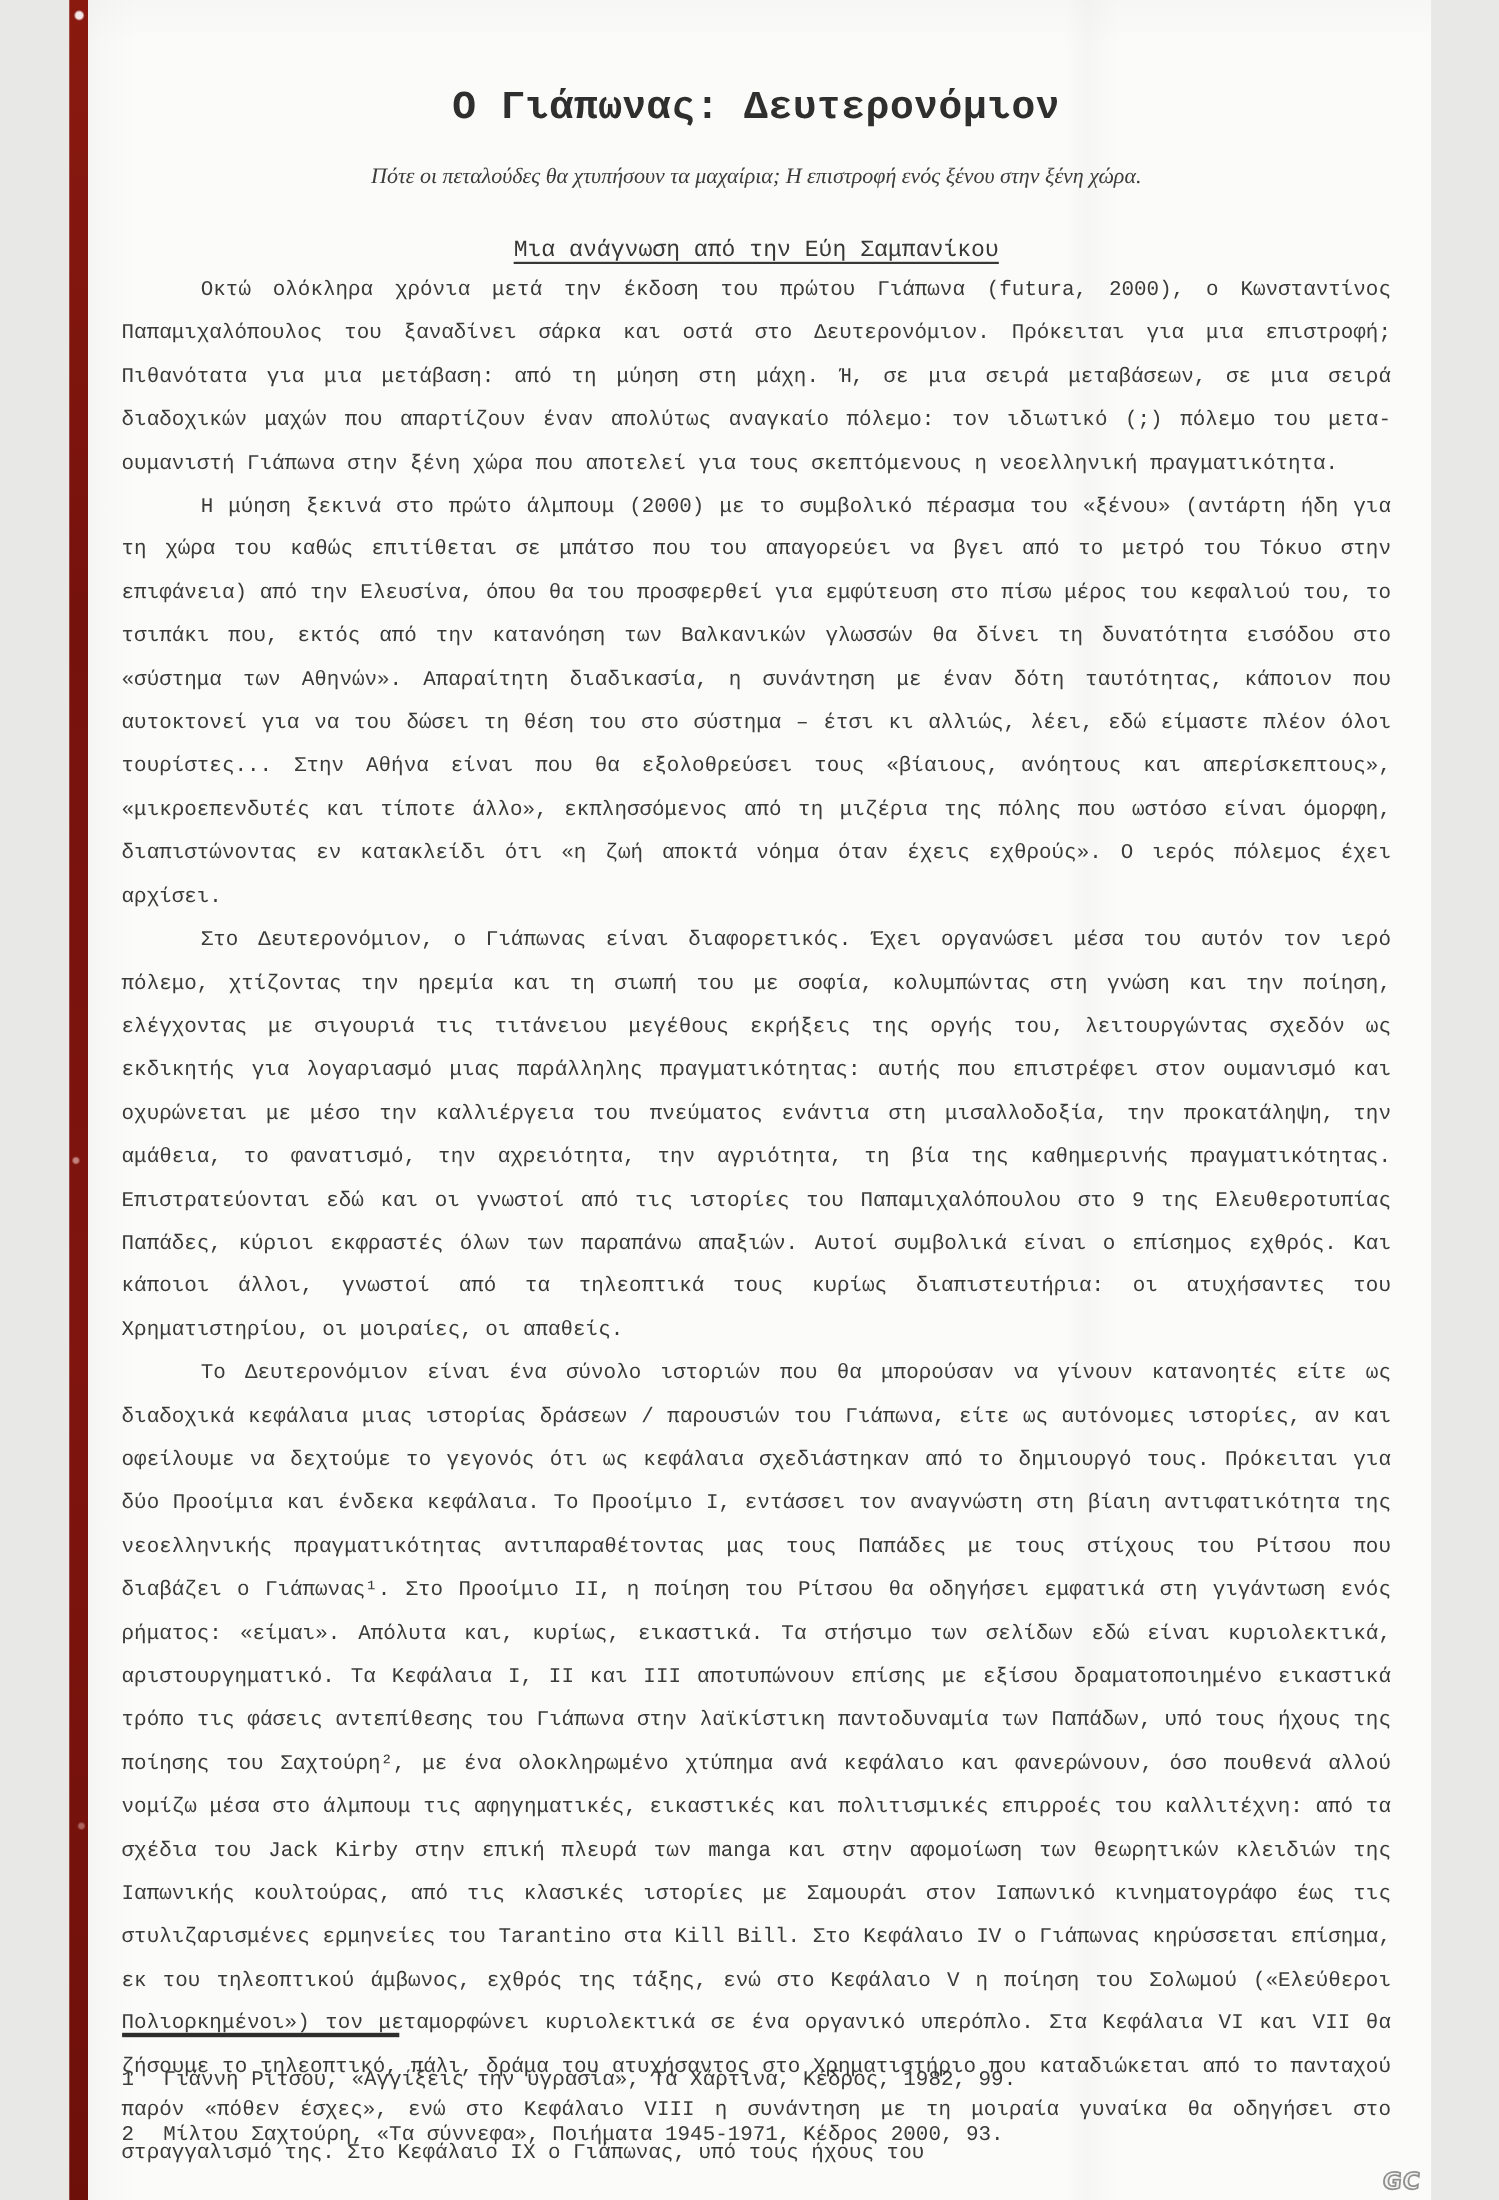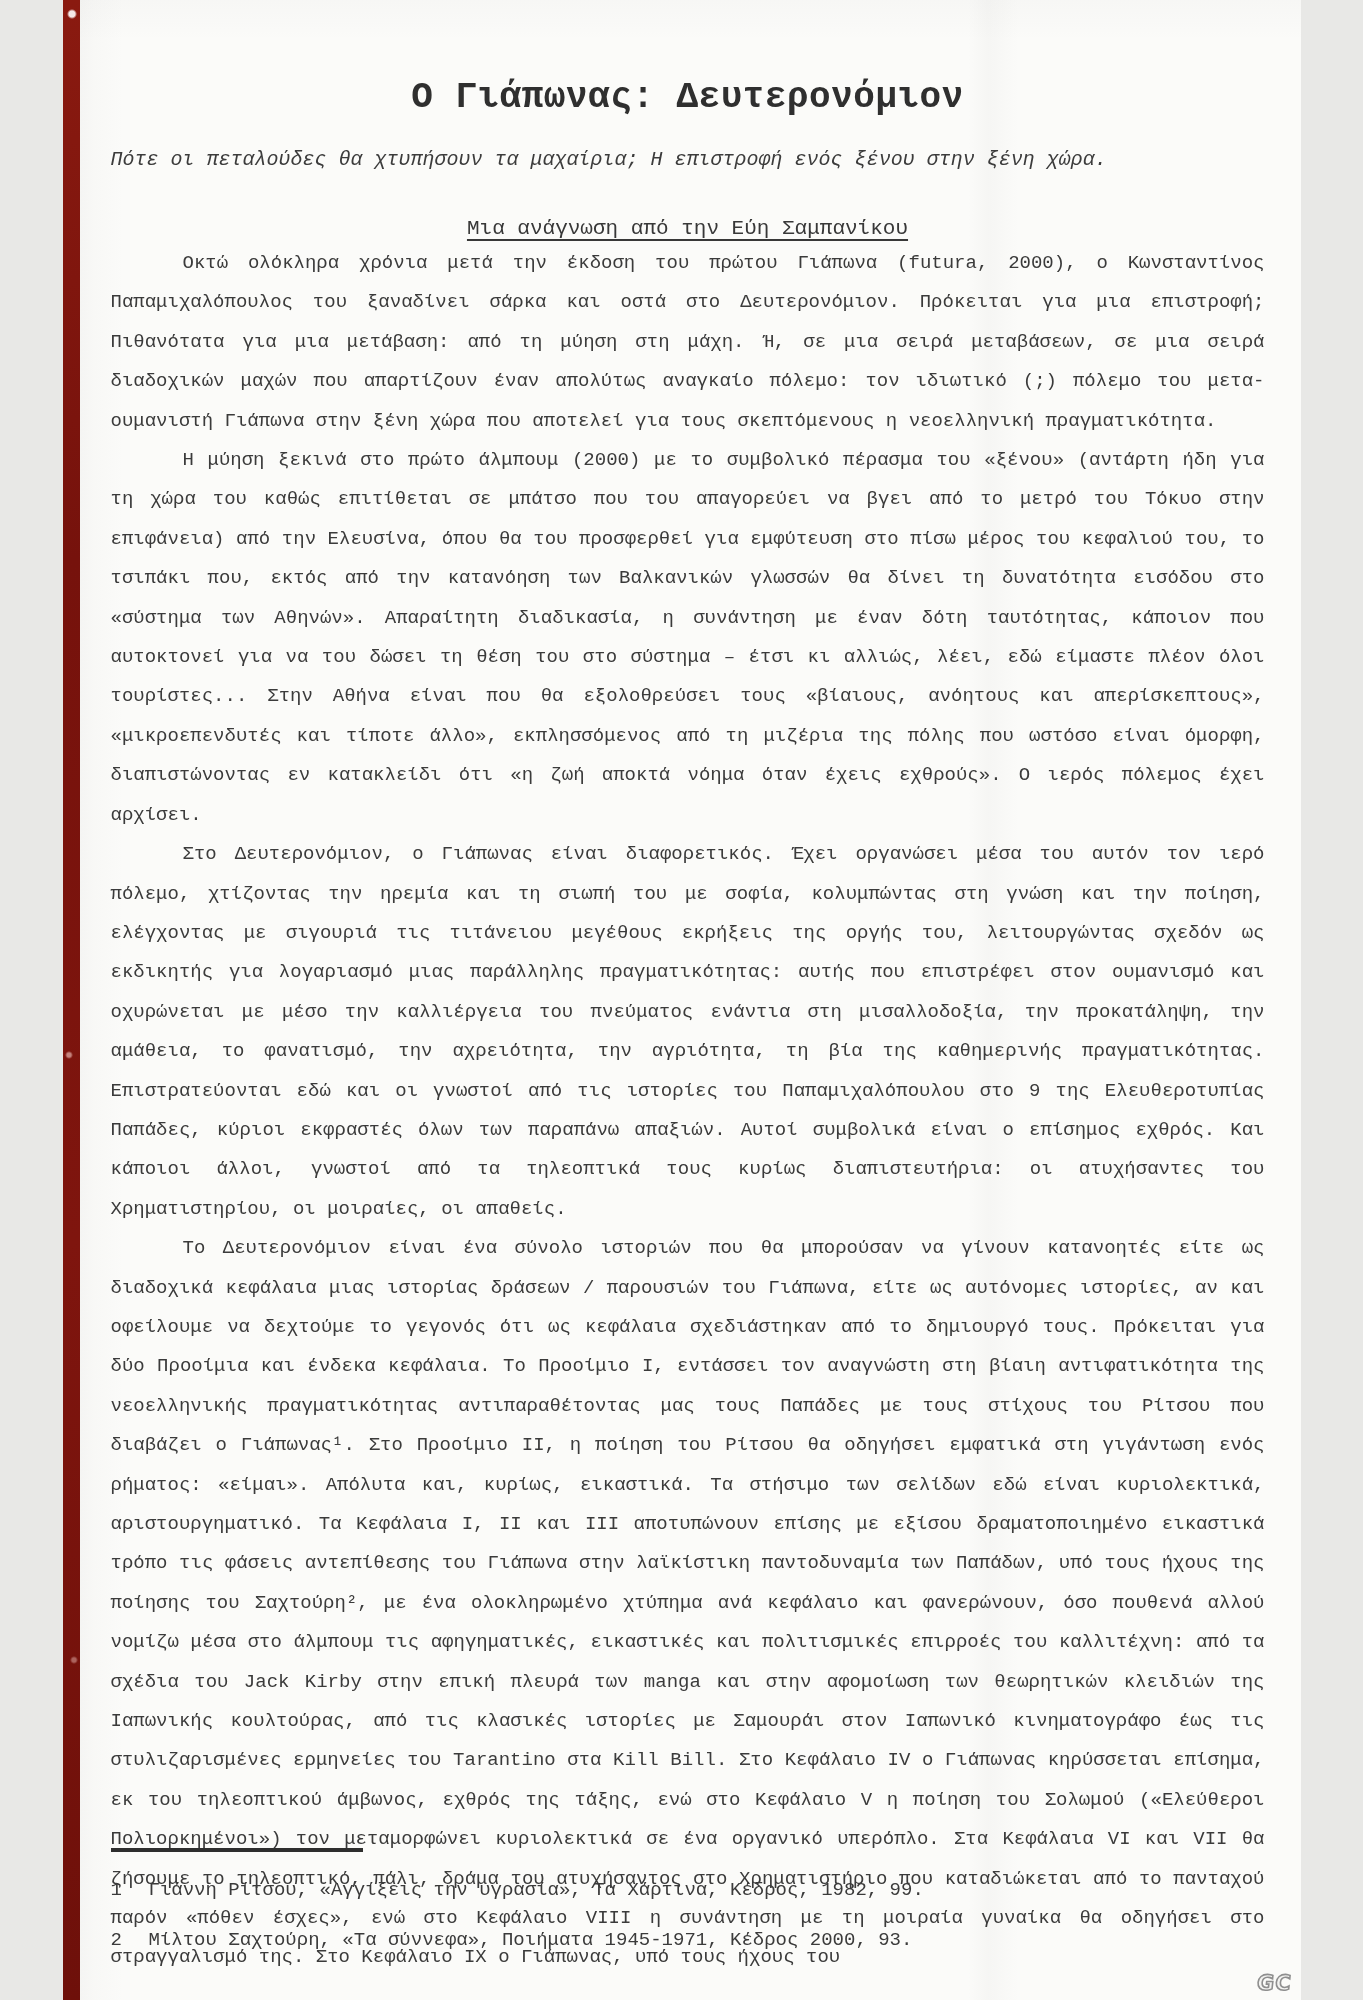--- a/index.html
+++ b/index.html
@@ -45,25 +45,26 @@
     margin: 0;
     text-align: center;
     font-size: 36px;
     line-height: 44px;
     font-weight: bold;
     color: #2f2f2f;
     letter-spacing: 0.5px;
   }
   .subtitle {
     margin: 26px 0 0 0;
-    text-align: left;
+    text-align: center;
     font-style: italic;
     font-size: 20px;
     line-height: 28px;
     color: #3c3c3c;
+    font-family: Liberation Serif, serif;
   }
   .byline {
     margin: 40px 0 0 0;
     text-align: center;
     font-size: 21px;
     line-height: 30px;
     text-decoration: underline;
     text-underline-offset: 5px;
     text-decoration-thickness: 1.5px;
     color: #383838;

